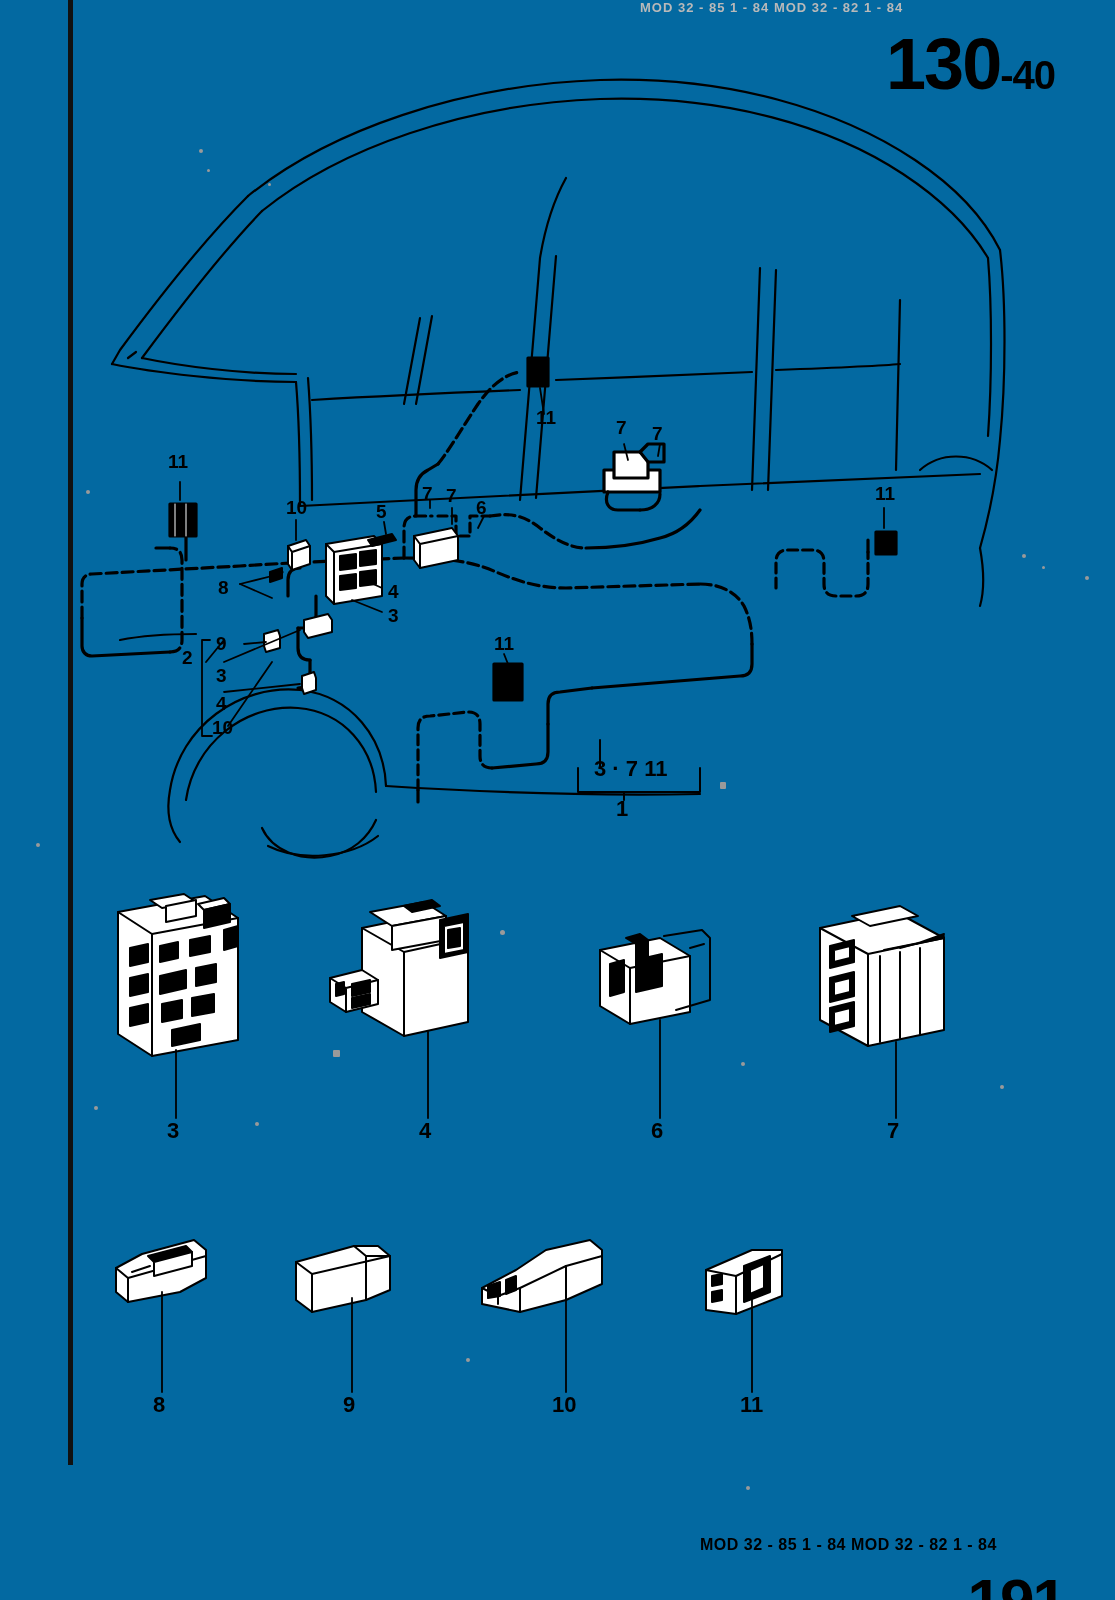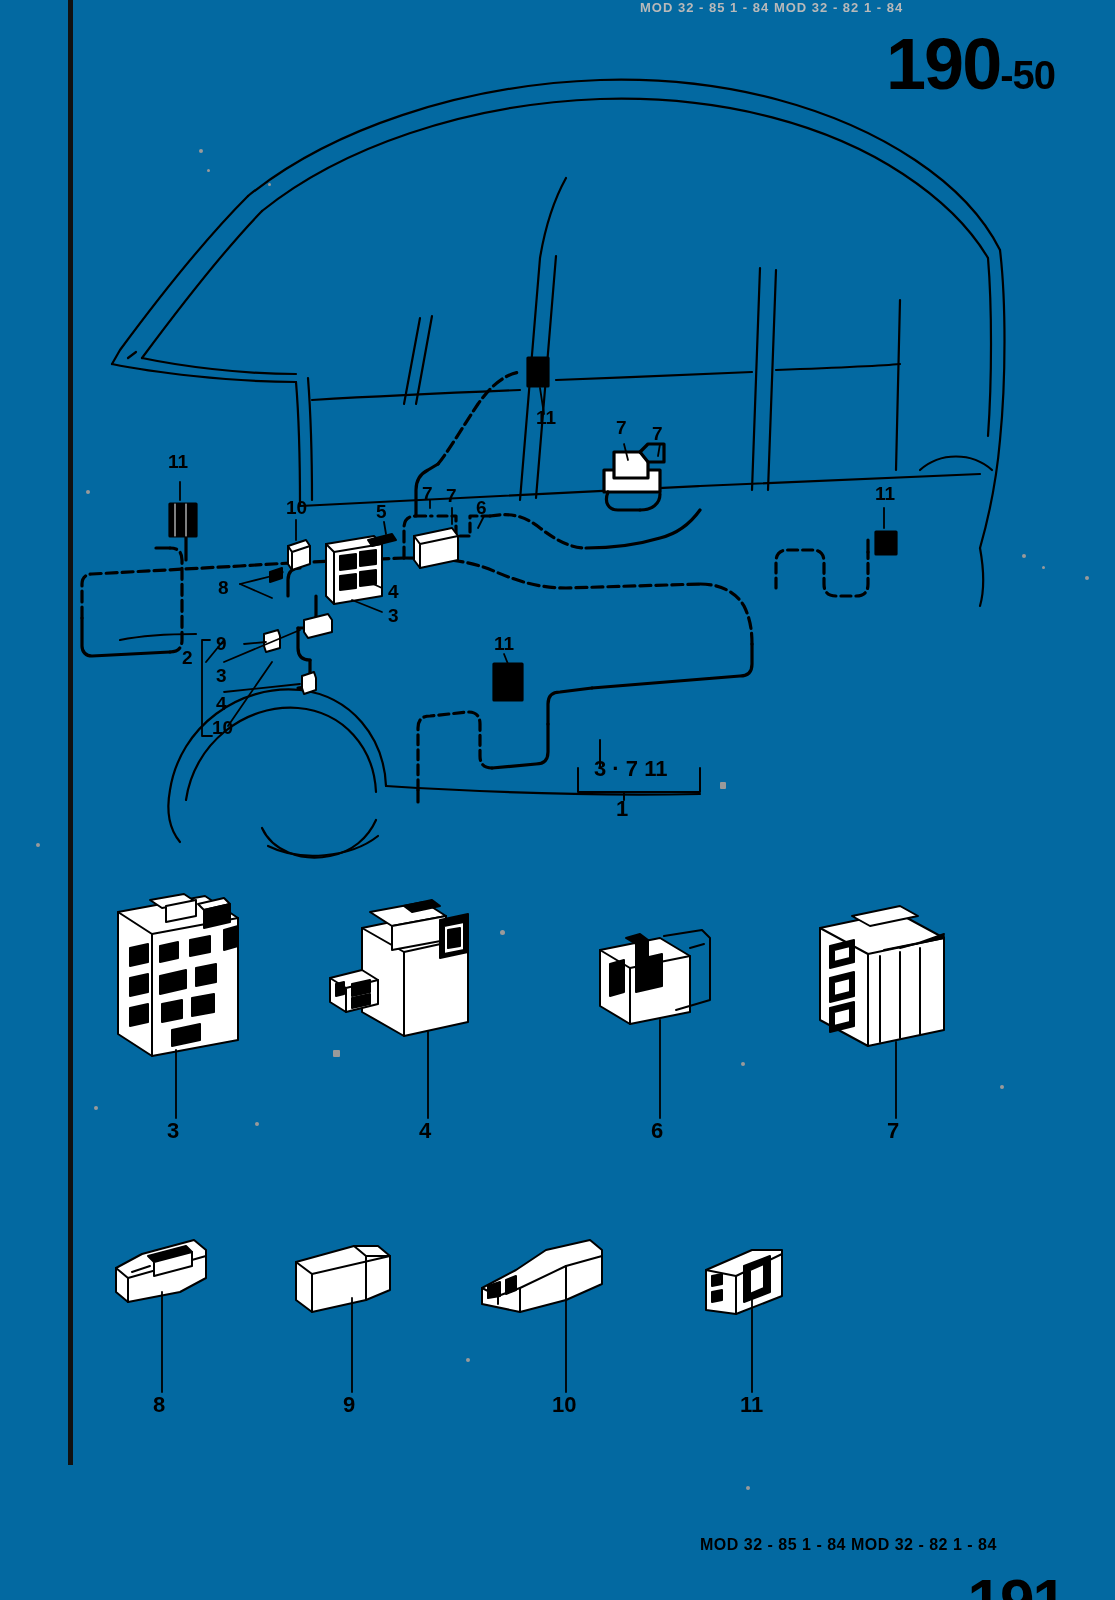--- a/index.html
+++ b/index.html
@@ -104,21 +104,21 @@
 </head>
 <body>
 
 <div id="page">
 
   <div class="left-rule"></div>
 
   <div class="header-faint">MOD 32 - 85   1 - 84      MOD 32 - 82   1 - 84</div>
 
   <div class="page-number">
-    <span>190</span><span class="suffix">-50</span>
+    <span>130</span><span class="suffix">-40</span>
   </div>
 
   <svg class="art" viewBox="0 0 1115 1600">
     <g fill="none" stroke="#000" stroke-width="2.2" stroke-linecap="round" stroke-linejoin="round">
 
       <path d="M248,196 C330,130 460,85 600,80 C730,76 840,110 915,160 C960,190 985,220 1000,250"></path>
 
       <path d="M262,211 C340,148 465,104 600,99 C726,95 832,127 903,174 C947,203 972,231 988,258"></path>
 
       <path d="M248,196 C212,232 168,285 120,350 L112,364"></path>

